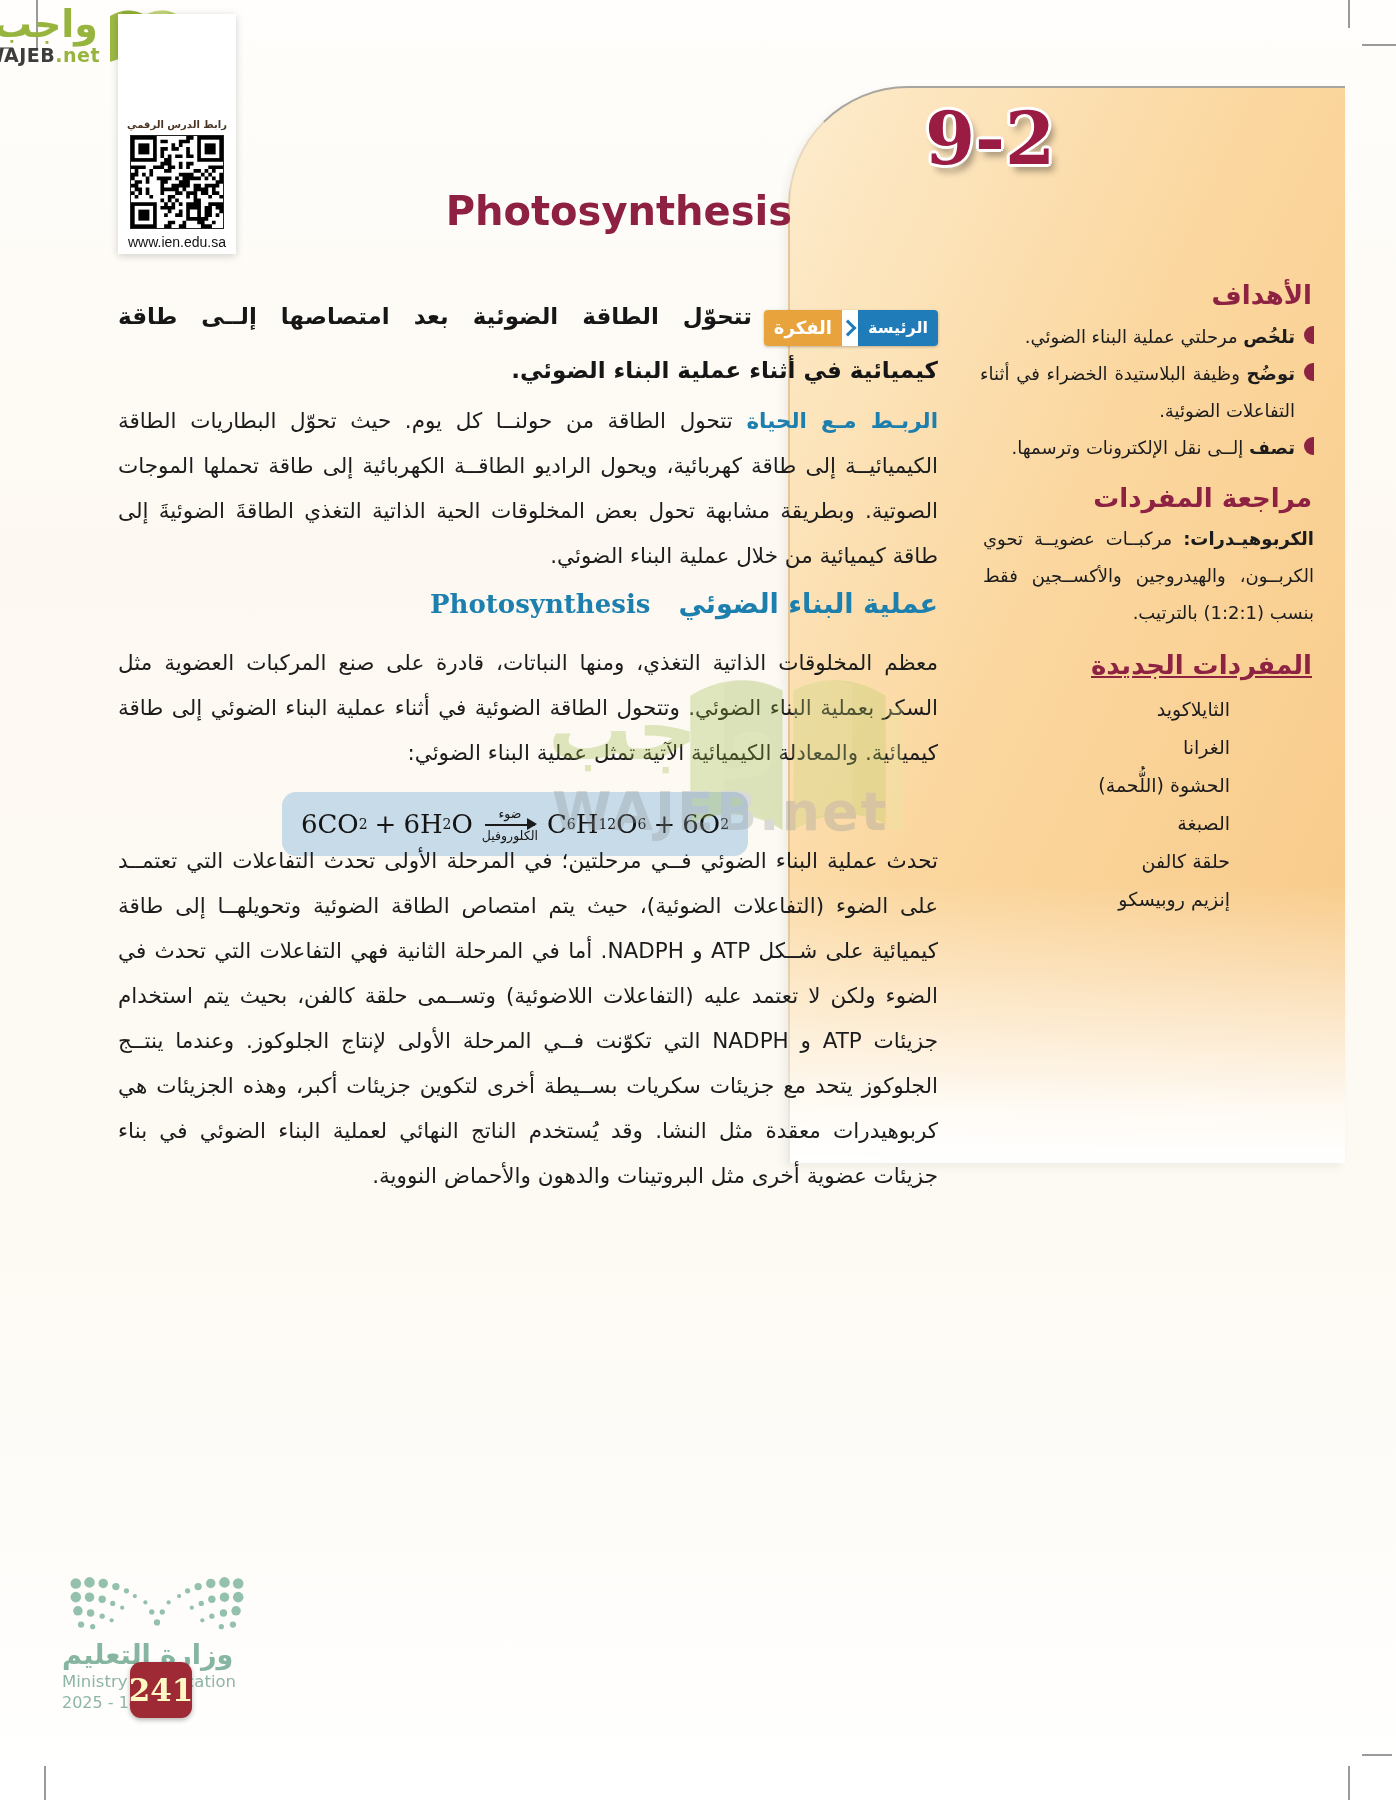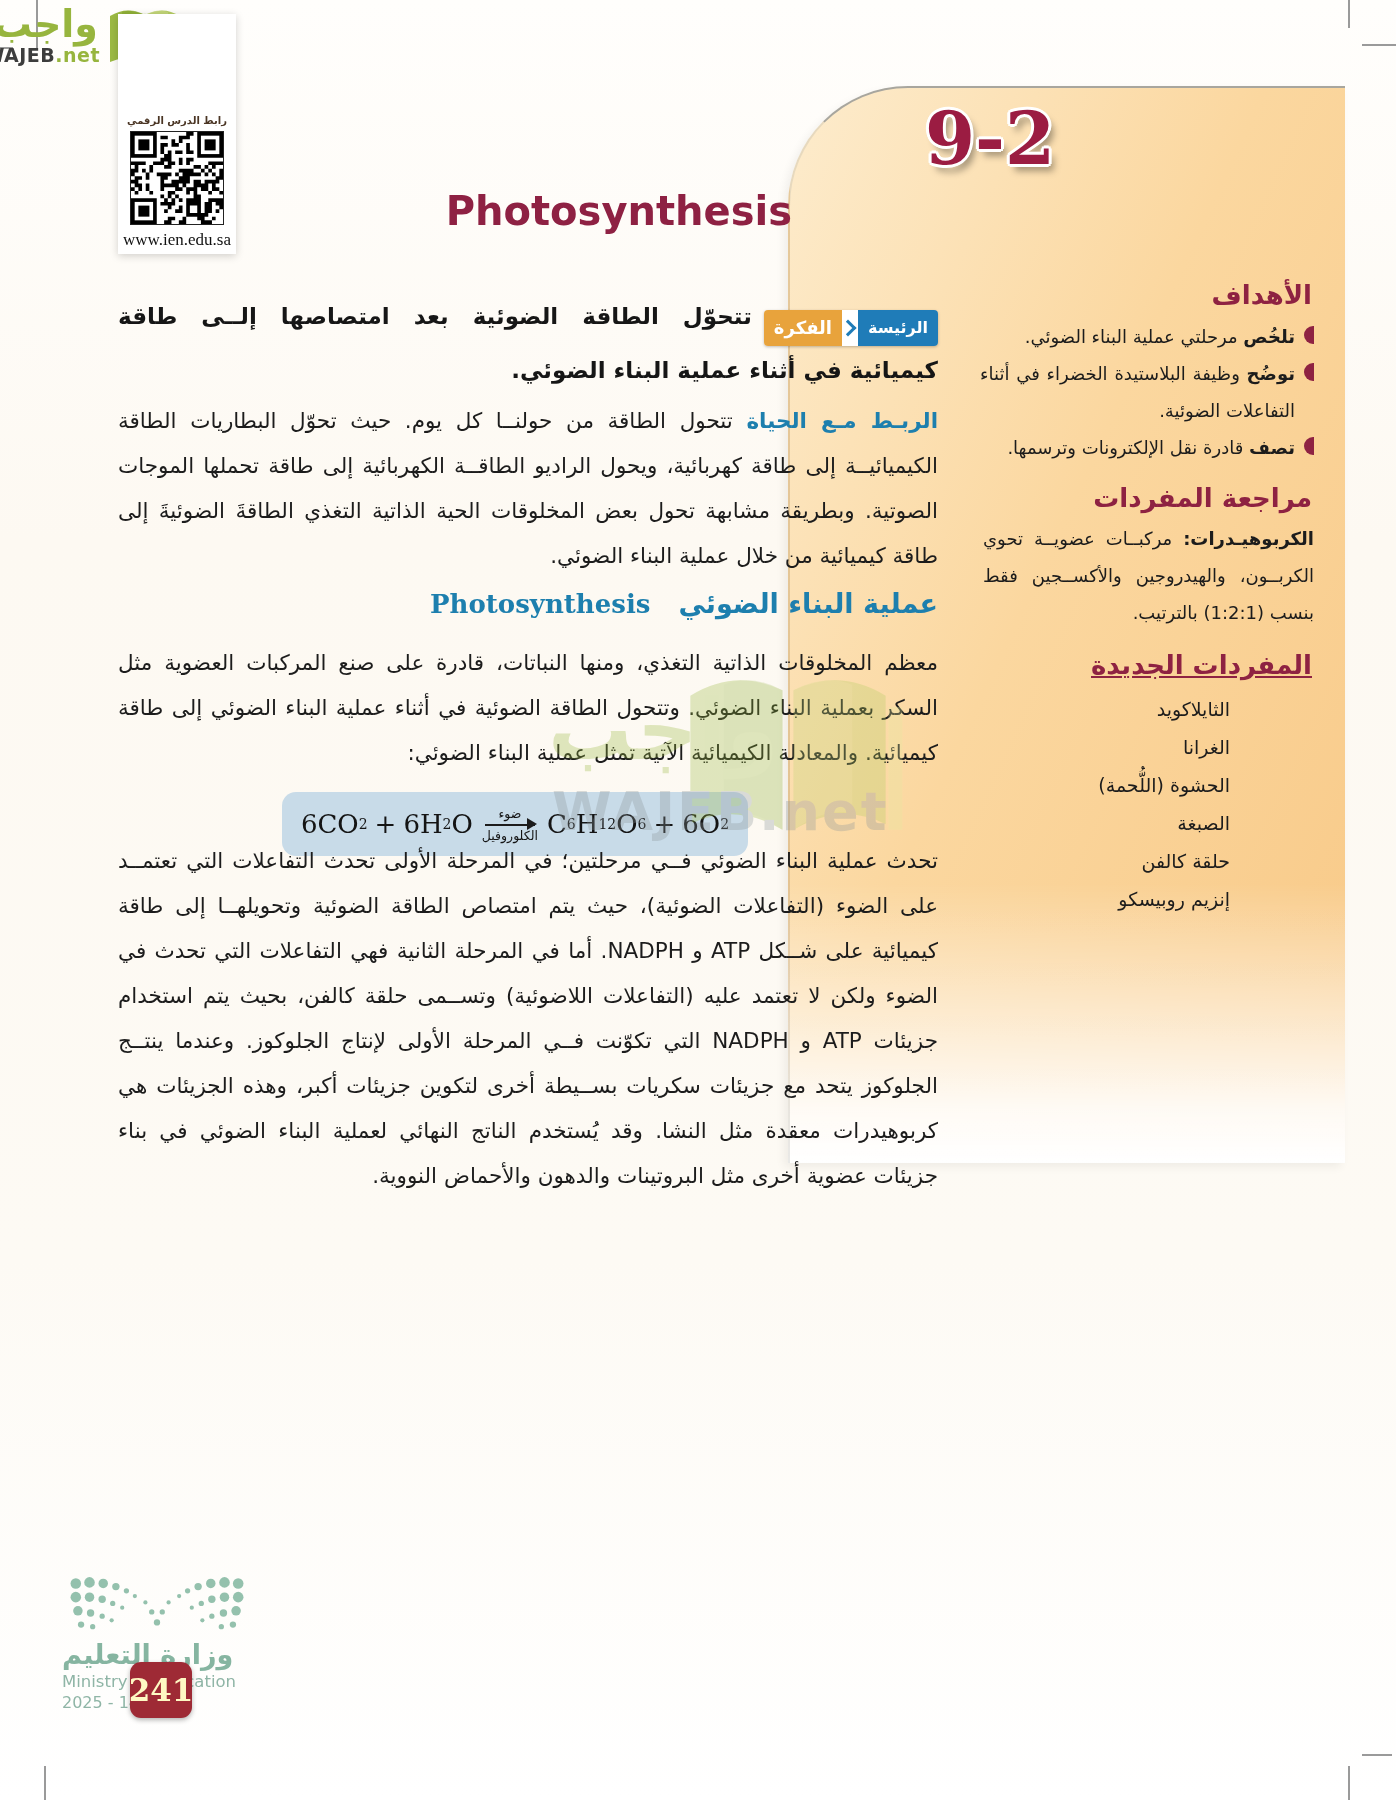--- a/index.html
+++ b/index.html
@@ -14,21 +14,21 @@
   .wajeb-logo{position:absolute;left:6px;top:4px;width:190px;height:72px;}
   .wajeb-ar{position:absolute;right:98px;top:0;font-size:38px;font-weight:bold;color:#97b53e;line-height:40px;}
   .wajeb-en{position:absolute;right:96px;top:40px;font-size:19px;font-weight:bold;color:#3d3d3d;letter-spacing:.5px;}
   .wajeb-en .net{color:#97b53e;}
   .wajeb-book{position:absolute;left:96px;top:2px;}
   
   .qr-card{position:absolute;left:118px;top:14px;width:118px;height:240px;background:#fff;
     box-shadow:0 2px 8px rgba(0,0,0,.18);display:flex;flex-direction:column;align-items:center;justify-content:flex-end;padding-bottom:4px;box-sizing:border-box;}
   .qr-label{font-size:10px;font-weight:bold;color:#4a3524;margin-bottom:5px;direction:rtl;}
   .qr-svg{width:92px;height:92px;border:1px solid #222;background:#fff;}
-  .qr-url{font-family:Liberation Serif, serif;font-size:17px;color:#111;margin-top:5px;}
+  .qr-url{font-family:Liberation Sans, sans-serif;font-size:14px;color:#111;margin-top:5px;}
   
   .side-panel{position:absolute;left:788px;top:86px;width:555px;height:1075px;
     border-top-left-radius:120px;
     border-top:2.5px solid #a8a69e;border-left:2.5px solid rgba(168,166,158,.25);
     background-image:
       linear-gradient(to bottom, rgba(255,255,255,0) 0%, rgba(255,255,255,0) 74%, rgba(255,255,255,.9) 95%, #fff 100%),
       linear-gradient(115deg,#fdeccd 0%,#fbd79f 45%,#f8c987 100%);
     box-shadow:-4px 4px 10px rgba(0,0,0,.06);}
   .lesson-number{position:absolute;left:925px;top:96px;width:180px;text-align:left;
     font-family:"DejaVu Serif","Liberation Serif",serif;font-weight:bold;font-size:72px;color:#9b1c42;
@@ -212,21 +212,21 @@
     <li class="obj-li">
       <span class="obj-bullet"></span>
       <span><span class="obj-verb">تلخُص</span><span> مرحلتي عملية البناء الضوئي.</span></span>
     </li>
     <li class="obj-li">
       <span class="obj-bullet"></span>
       <span><span class="obj-verb">توضُح</span><span> وظيفة البلاستيدة الخضراء في أثناء التفاعلات الضوئية.</span></span>
     </li>
     <li class="obj-li">
       <span class="obj-bullet"></span>
-      <span><span class="obj-verb">تصف</span><span> قادرة نقل الإلكترونات وترسمها.</span></span>
+      <span><span class="obj-verb">تصف</span><span> إلــى نقل الإلكترونات وترسمها.</span></span>
     </li>
   </ul>
 
   <div class="sb sb-head" id="review-title">مراجعة المفردات</div>
   <div class="review-text">
     <span class="review-term">الكربوهيـدرات:</span><span> مركبــات عضويــة تحوي الكربــون، والهيدروجين والأكســجين فقط بنسب (1:2:1) بالترتيب.</span>
   </div>
 
   <div class="sb sb-head" id="new-title">المفردات الجديدة</div>
   <ul class="vocab-list">

